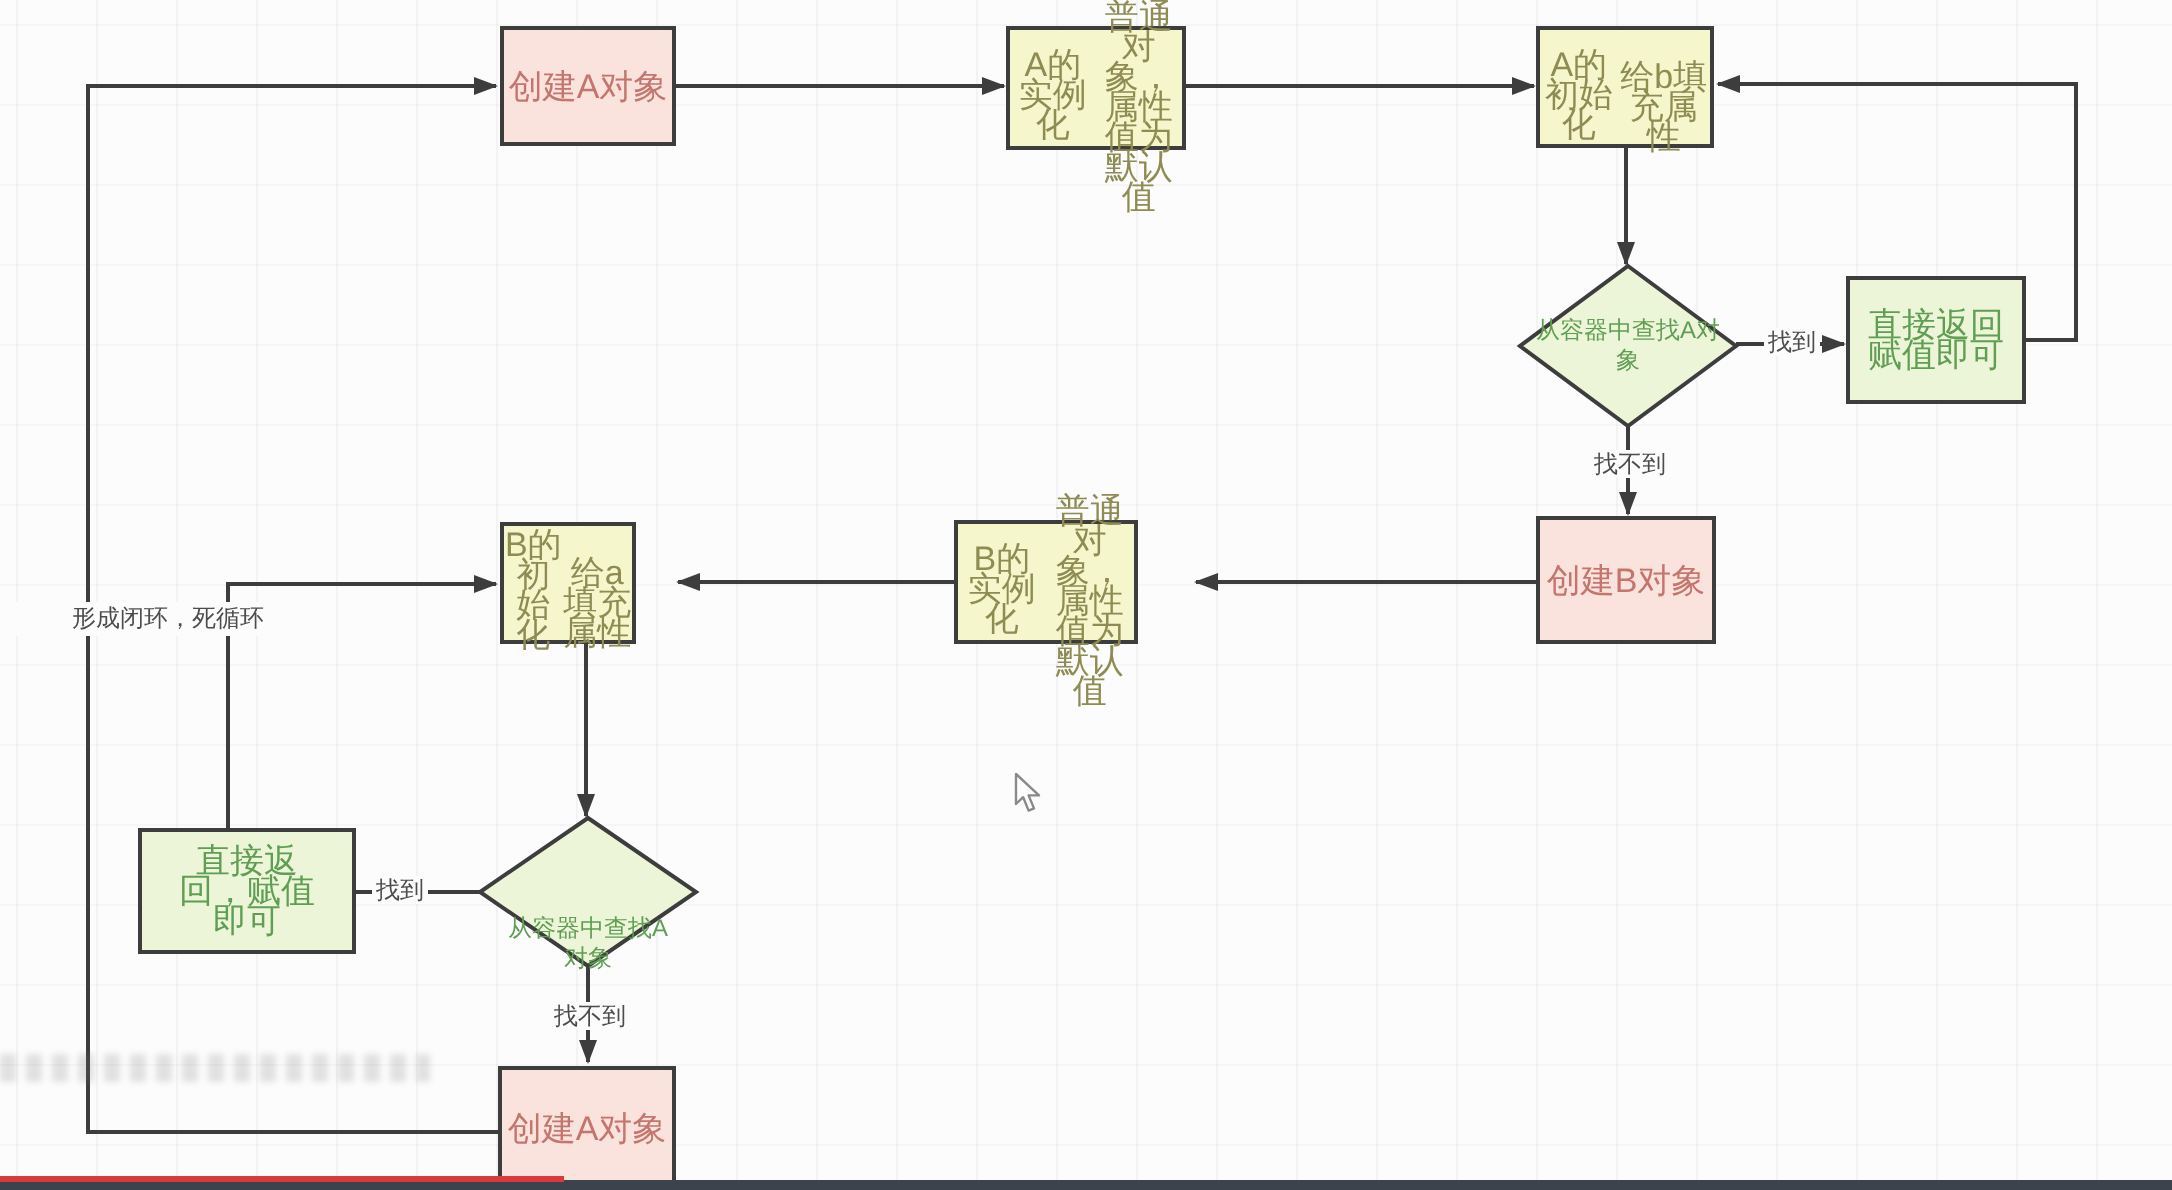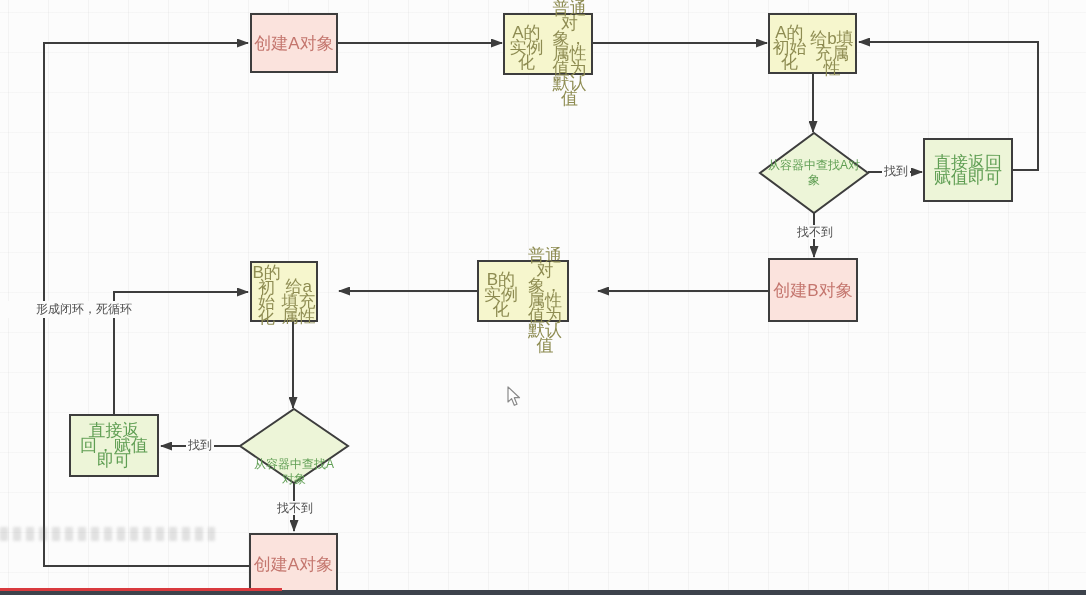--- a/index.html
+++ b/index.html
@@ -122,21 +122,21 @@
     <span class="body wrapnarrow">普通对象，属性值为默认值</span>
   </div>
 
   <div class="node yellow duo" style="left:250px;top:261px;width:68px;height:61px;">
     <span class="title">B的初始化</span>
     <span class="body">给a填充属性</span>
   </div>
 
   <div class="dtext" style="left:250px;top:431px;width:88px;margin-top:26px;">从容器中查找A对象</div>
 
-  <div class="node green" style="left:69px;top:414px;width:90px;height:63px;">
+  <div class="node green" style="left:69px;top:414px;width:109px;height:63px;">
     <span class="wrap76">直接返回，赋值即可</span>
   </div>
 
   <div class="node pink" style="left:249px;top:533px;width:89px;height:62px;">
     <span>创建A对象</span>
   </div>
 
   <div class="elabel" style="left:882px;top:164px;">找到</div>
   <div class="elabel" style="left:795px;top:225px;">找不到</div>
   <div class="elabel" style="left:186px;top:438px;">找到</div>

